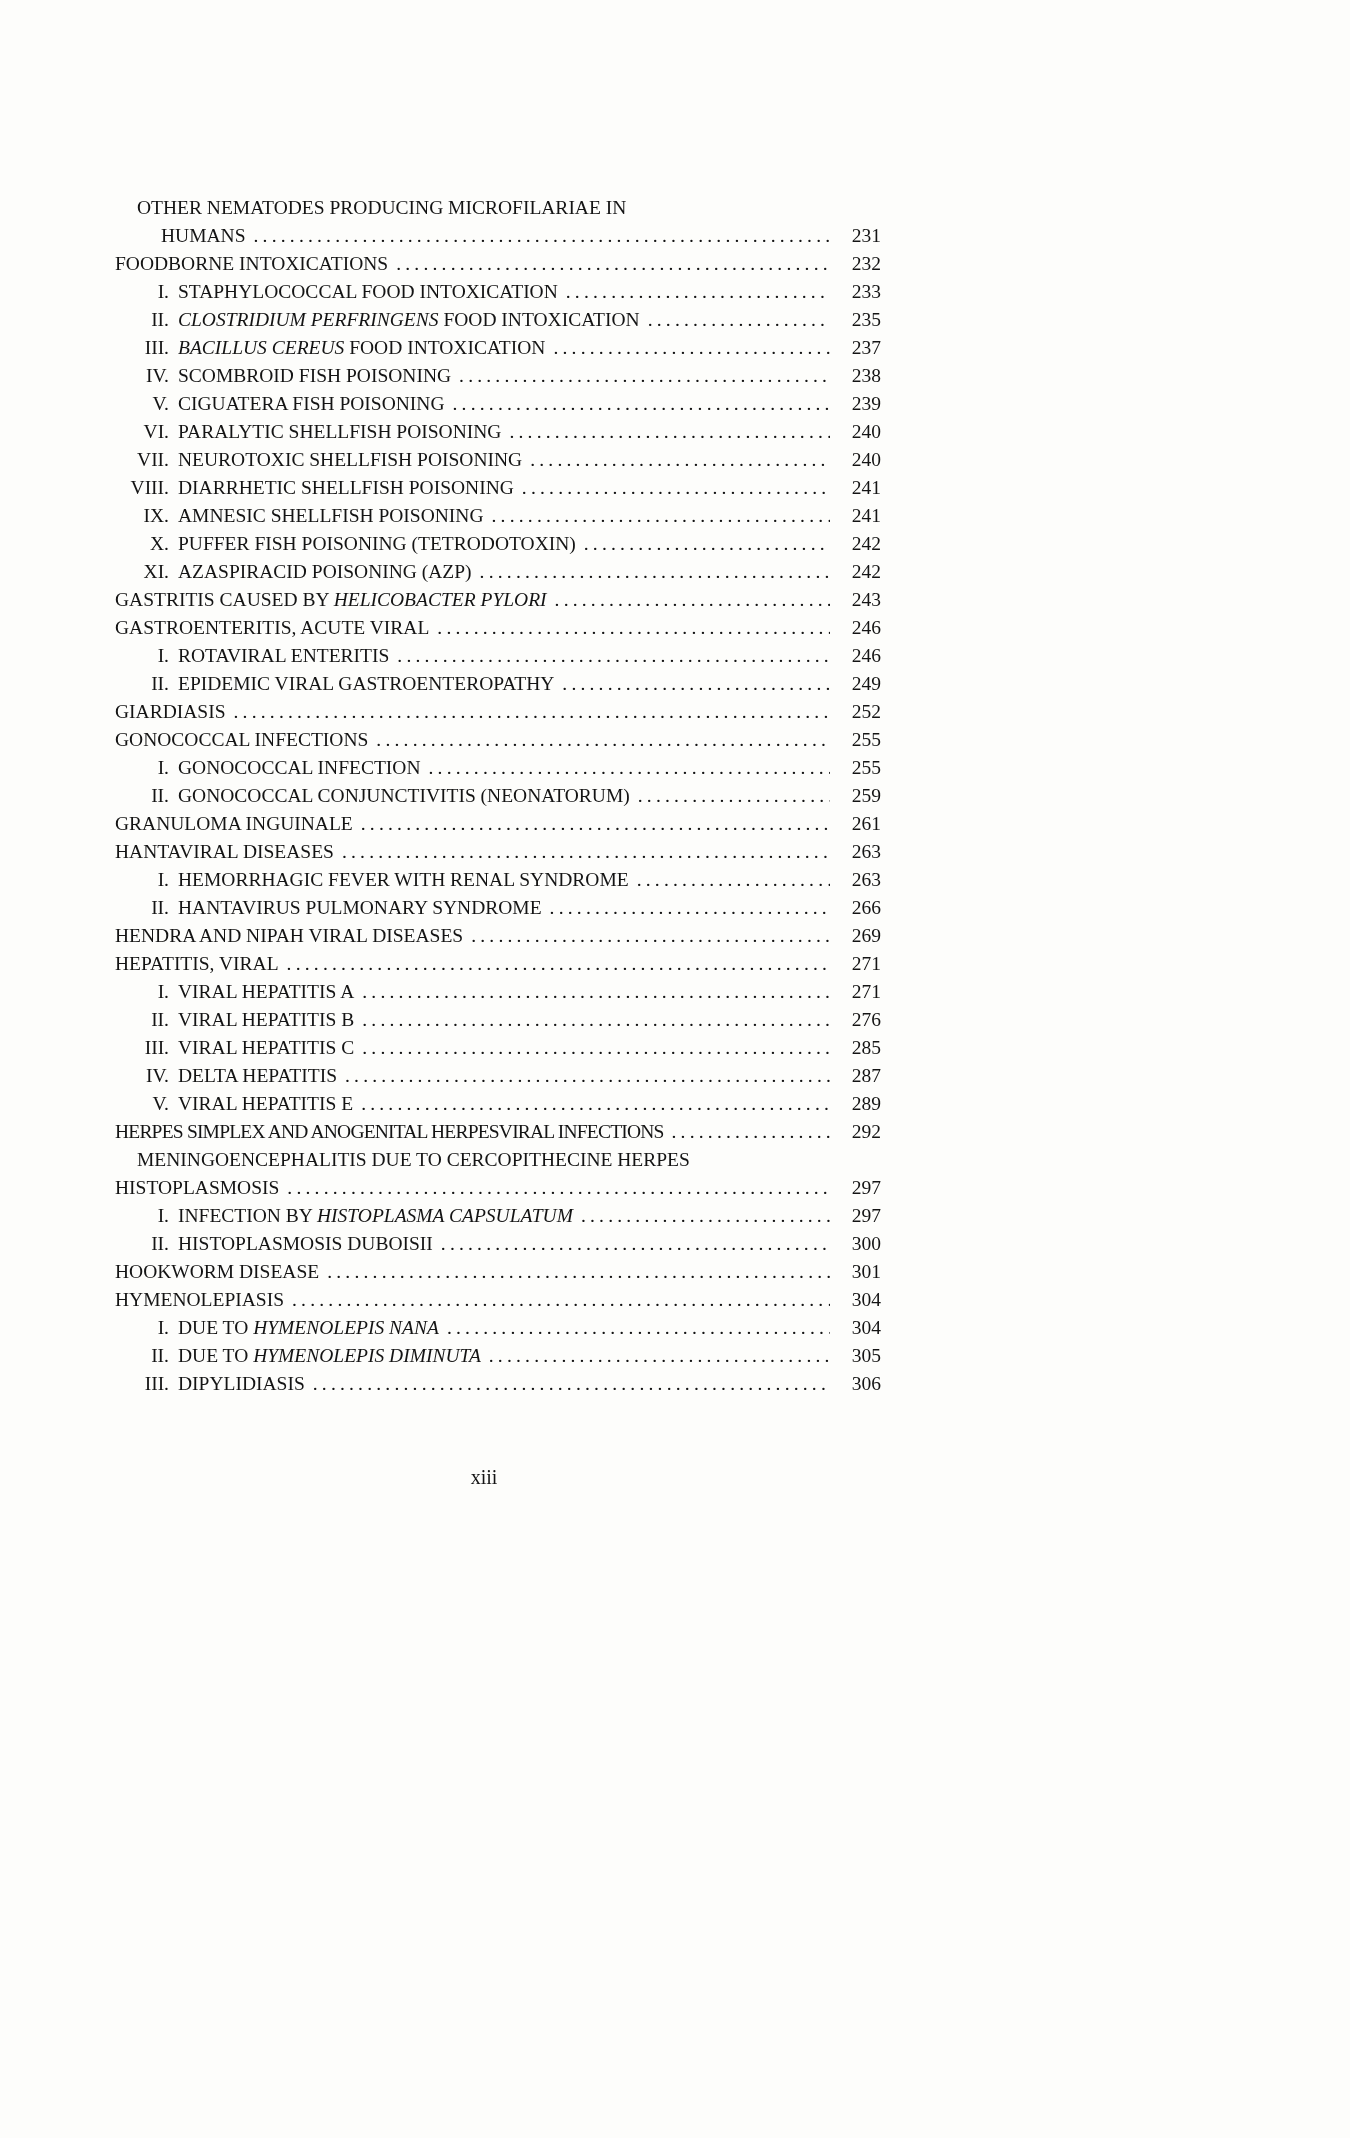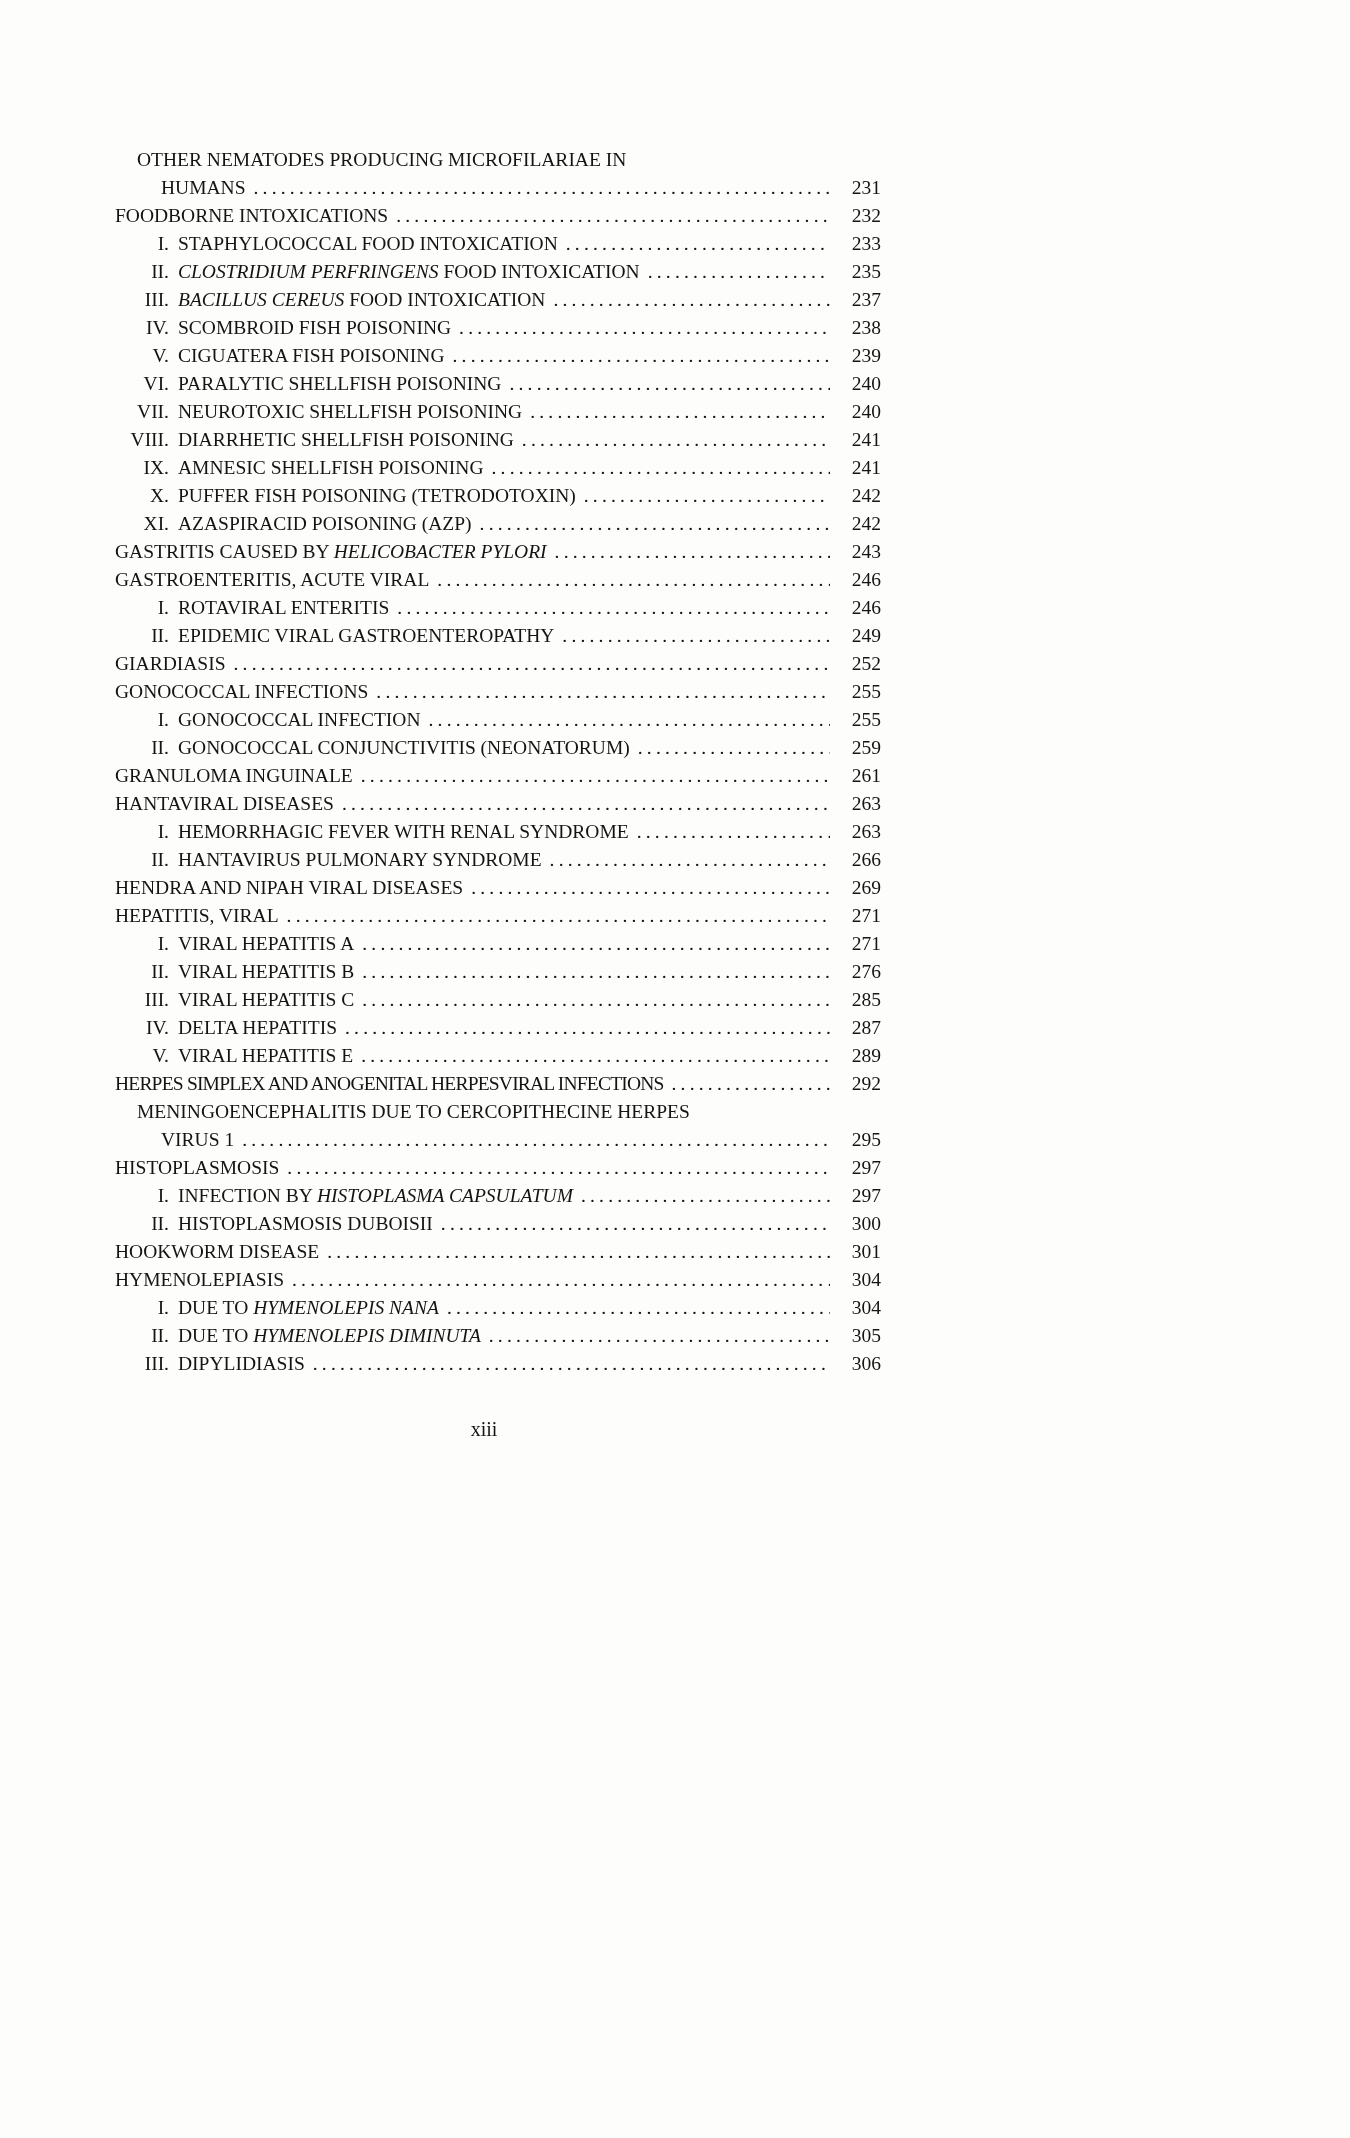--- a/index.html
+++ b/index.html
@@ -6,21 +6,21 @@
   html, body { margin: 0; padding: 0; }
   body {
     width: 1350px;
     height: 2138px;
     background: #fdfdfb;
     color: #141414;
     font-family: "Liberation Serif", "DejaVu Serif", serif;
     position: relative;
     overflow: hidden;
   }
-  .page { position: absolute; inset: 0; }
+  .page { position: absolute; inset: 0; margin-top: 48px; }
 
   .toc {
     position: absolute;
     left: 115px;
     top: 146px;
     width: 766px;
     font-size: 19.5px;
     line-height: 28px;
   }
 
@@ -325,25 +325,20 @@
       </div>
       <div class="entry main tight">
         <div class="row">
           <span class="title"><span>HERPES SIMPLEX AND ANOGENITAL HERPESVIRAL INFECTIONS</span></span>
           <span class="leader"></span>
           <span class="pagenum">292</span>
         </div>
       </div>
       <div class="entry subhead">
         <div class="pre-line">MENINGOENCEPHALITIS DUE TO CERCOPITHECINE HERPES</div>
-        <div class="row">
-          <span class="title"><span>VIRUS 1</span></span>
-          <span class="leader"></span>
-          <span class="pagenum">295</span>
-        </div>
       </div>
       <div class="entry main">
         <div class="row">
           <span class="title"><span>HISTOPLASMOSIS</span></span>
           <span class="leader"></span>
           <span class="pagenum">297</span>
         </div>
       </div>
       <div class="entry roman">
         <div class="row">

